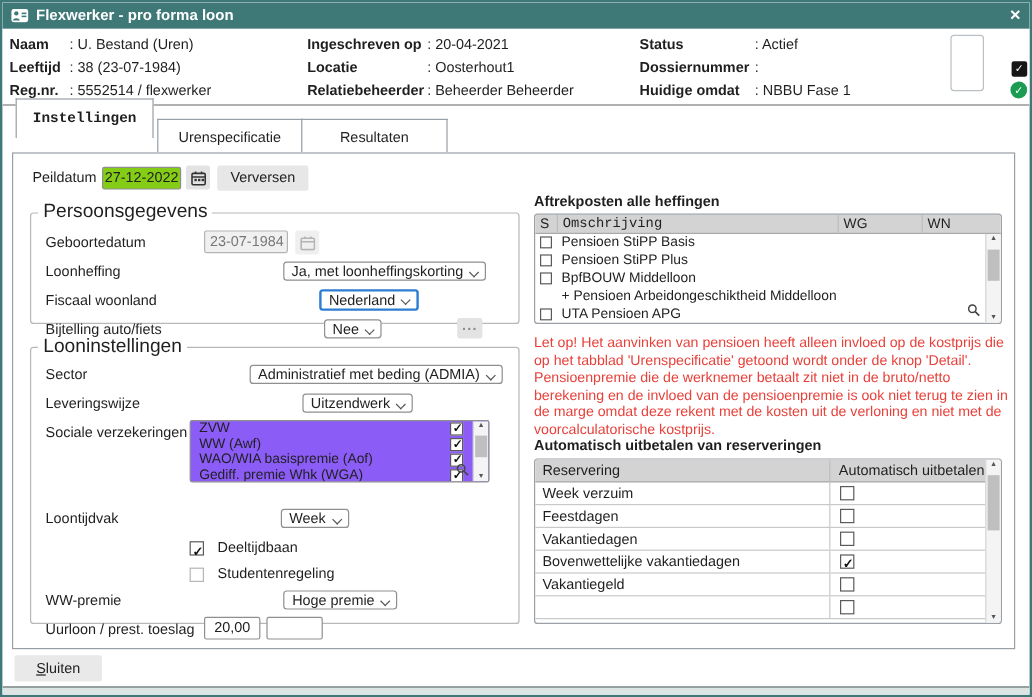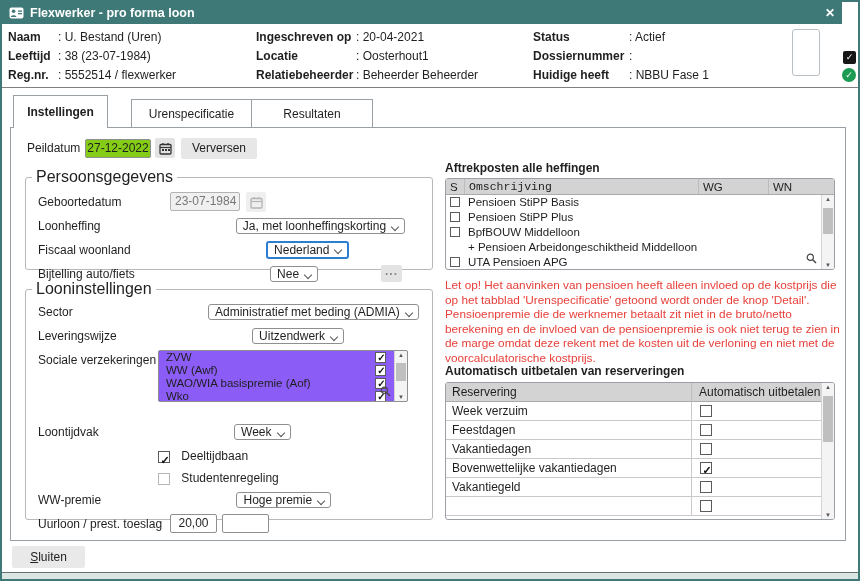--- a/index.html
+++ b/index.html
@@ -1,39 +1,39 @@
 <!DOCTYPE html>
 <html><head>
 <meta charset="utf-8">
 <style>
   * { box-sizing: border-box; margin: 0; padding: 0; }
   body { font-family: "Liberation Sans", sans-serif; background: #fff; }
   .window { position: relative; width: 860px; height: 581px; border: 2px solid #3e7877; background: #fff; font-size: 12px; color: #1f1f1f; overflow: hidden; }
 
   
-  .titlebar { position: absolute; left: 0; top: 0; right: 16px; height: 22px; background: #3e7877; color: #fff; display: flex; align-items: center; padding: 0 7px; gap: 6px; }
+  .titlebar { position: absolute; left: 0; top: 0; right: 0; height: 22px; background: #3e7877; color: #fff; display: flex; align-items: center; padding: 0 7px; gap: 6px; }
   .ttitle { font-weight: bold; font-size: 12.5px; }
   .tclose { margin-left: auto; font-size: 12px; font-weight: bold; cursor: default; }
 
   
   .infobar { position: absolute; left: 0; top: 22px; right: 0; height: 64px; background: #fff; border-bottom: 1px solid #7f7f7f; }
   .hcol { position: absolute; top: 4px; }
   .hrow { height: 19px; line-height: 19px; white-space: nowrap; }
   .hlabel { display: inline-block; font-weight: bold; }
   .hval::before { content: ": "; }
   .c1 .hlabel { width: 50px; }
   .c2 .hlabel { width: 100px; }
   .c3 .hlabel { width: 96px; }
   .photo { position: absolute; left: 790px; top: 5px; width: 28px; height: 47px; border: 1px solid #b9c0c5; border-radius: 3px; background: #fff; }
   .flagbox { position: absolute; left: 841px; top: 27px; width: 13px; height: 13px; background: #161616; border-radius: 2px; color: #fff; font-size: 9px; line-height: 13px; text-align: center; }
   .okcirc { position: absolute; left: 840px; top: 44px; width: 14px; height: 14px; background: #1c9c53; border-radius: 50%; color: #fff; font-size: 9px; line-height: 14px; text-align: center; }
 
   
   .tab { position: absolute; background: #fff; border: 1px solid #98a0a6; border-bottom: none; text-align: center; z-index: 3; }
-  .tab.active { left: 11px; top: 93px; width: 95px; height: 33px; line-height: 33px; font-weight: bold; }
+  .tab.active { left: 11px; top: 80px; width: 115px; height: 33px; line-height: 33px; font-weight: bold; font-family: Liberation Mono, monospace; }
   .tab.t2 { left: 129px; top: 97px; width: 121px; height: 28px; line-height: 28px; z-index: 1; }
   .tab.t3 { left: 249px; top: 97px; width: 122px; height: 28px; line-height: 28px; z-index: 1; }
 
   
   .content { position: absolute; left: 8px; top: 125px; width: 836px; height: 414px; border: 1px solid #98a0a6; background: #fff; z-index: 2; }
 
   .prow { position: absolute; left: 16px; top: 9px; height: 22px; display: flex; align-items: center; }
   .plabel { width: 58px; }
   .dateinput { width: 66px; height: 19px; border: 1px solid #8f8f8f; border-radius: 2px; text-align: center; line-height: 17px; background: #84cc16; }
   .calbtn { width: 20px; height: 20px; margin-left: 4px; background: #e3e3e3; border-radius: 2px; display: inline-flex; align-items: center; justify-content: center; }
@@ -129,21 +129,21 @@
       <div class="hrow"><span class="hlabel">Reg.nr.</span><span class="hval">5552514 / flexwerker</span></div>
     </div>
     <div class="hcol c2" style="left:254px">
       <div class="hrow"><span class="hlabel">Ingeschreven op</span><span class="hval">20-04-2021</span></div>
       <div class="hrow"><span class="hlabel">Locatie</span><span class="hval">Oosterhout1</span></div>
       <div class="hrow"><span class="hlabel">Relatiebeheerder</span><span class="hval">Beheerder Beheerder</span></div>
     </div>
     <div class="hcol c3" style="left:531px">
       <div class="hrow"><span class="hlabel">Status</span><span class="hval">Actief</span></div>
       <div class="hrow"><span class="hlabel">Dossiernummer</span><span class="hval"></span></div>
-      <div class="hrow"><span class="hlabel">Huidige heeft</span><span class="hval">NBBU Fase 1</span></div>
+      <div class="hrow"><span class="hlabel">Huidige omdat</span><span class="hval">NBBU Fase 1</span></div>
     </div>
     <div class="photo"></div>
     <div class="flagbox">✓</div>
     <div class="okcirc">✓</div>
   </div>
 
   <div class="tab active">Instellingen</div>
   <div class="tab t2">Urenspecificatie</div>
   <div class="tab t3">Resultaten</div>
 
@@ -203,21 +203,20 @@
       </div>
       <div class="frow" style="top:28px;width:390px">
         <span>Leveringswijze</span>
         <span class="ffield sel" style="width:200px;top:0"><span>Uitzendwerk</span><span class="chev"></span></span>
       </div>
       <div class="frow" style="top:52px"><span>Sociale verzekeringen</span></div>
       <div class="listbox" style="top:52px">
         <div class="lb-item"><span>ZVW</span><span class="cb small" data-checked="true"></span></div>
         <div class="lb-item"><span>WW (Awf)</span><span class="cb small" data-checked="true"></span></div>
         <div class="lb-item"><span>WAO/WIA basispremie (Aof)</span><span class="cb small" data-checked="true"></span></div>
-        <div class="lb-item"><span>Wko</span><span class="cb small" data-checked="true"></span></div>
         <div class="lb-item"><span>Gediff. premie Whk (WGA)</span><span class="cb small" data-checked="true"></span></div>
         <span class="mag" style="right:16px;bottom:1px">
           <svg width="11" height="11" viewBox="0 0 11 11">
               <circle cx="4.3" cy="4.3" r="3.1" fill="none" stroke="#444" stroke-width="1.2"></circle>
               <line x1="6.7" y1="6.7" x2="10" y2="10" stroke="#444" stroke-width="1.4"></line>
             </svg>
         </span>
         <div class="vscroll">
             <span class="up">▲</span>
             <span class="thumb" style="top:12px;height:18px"></span>

